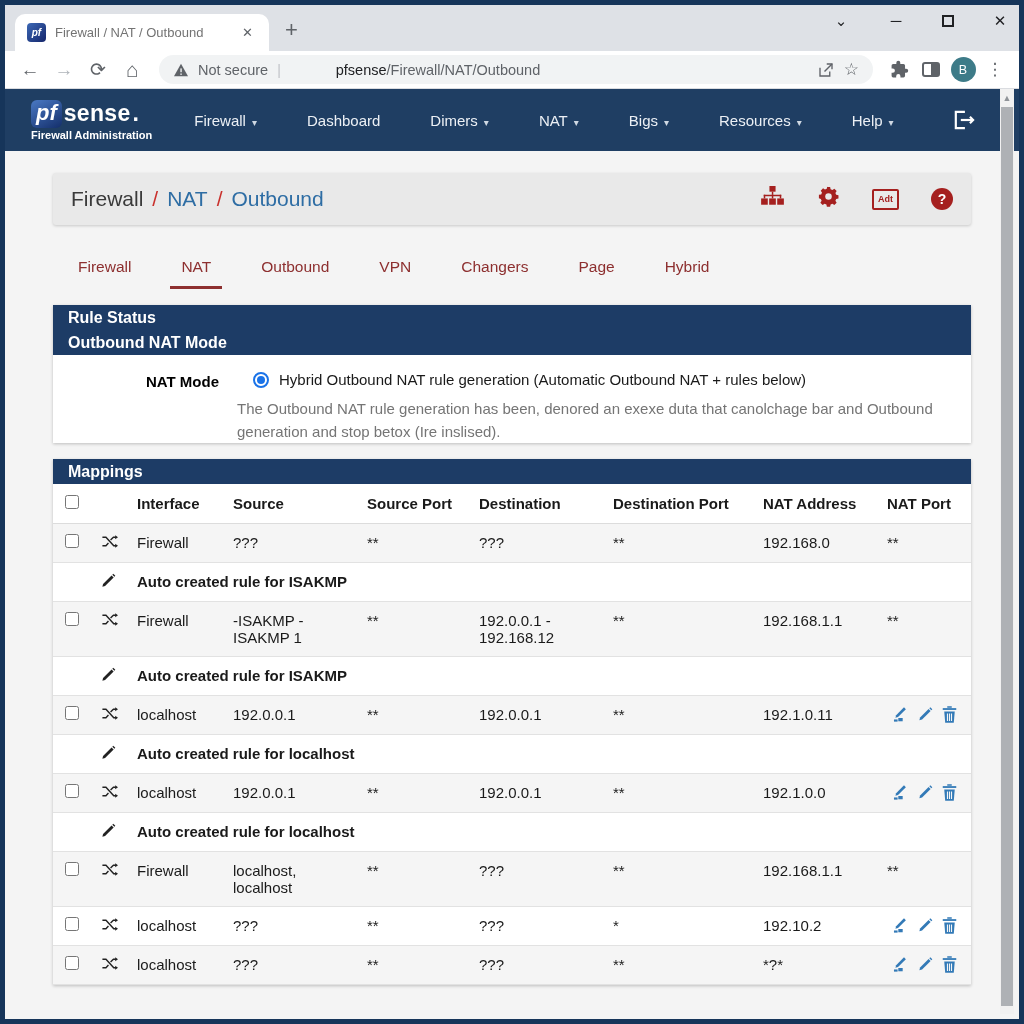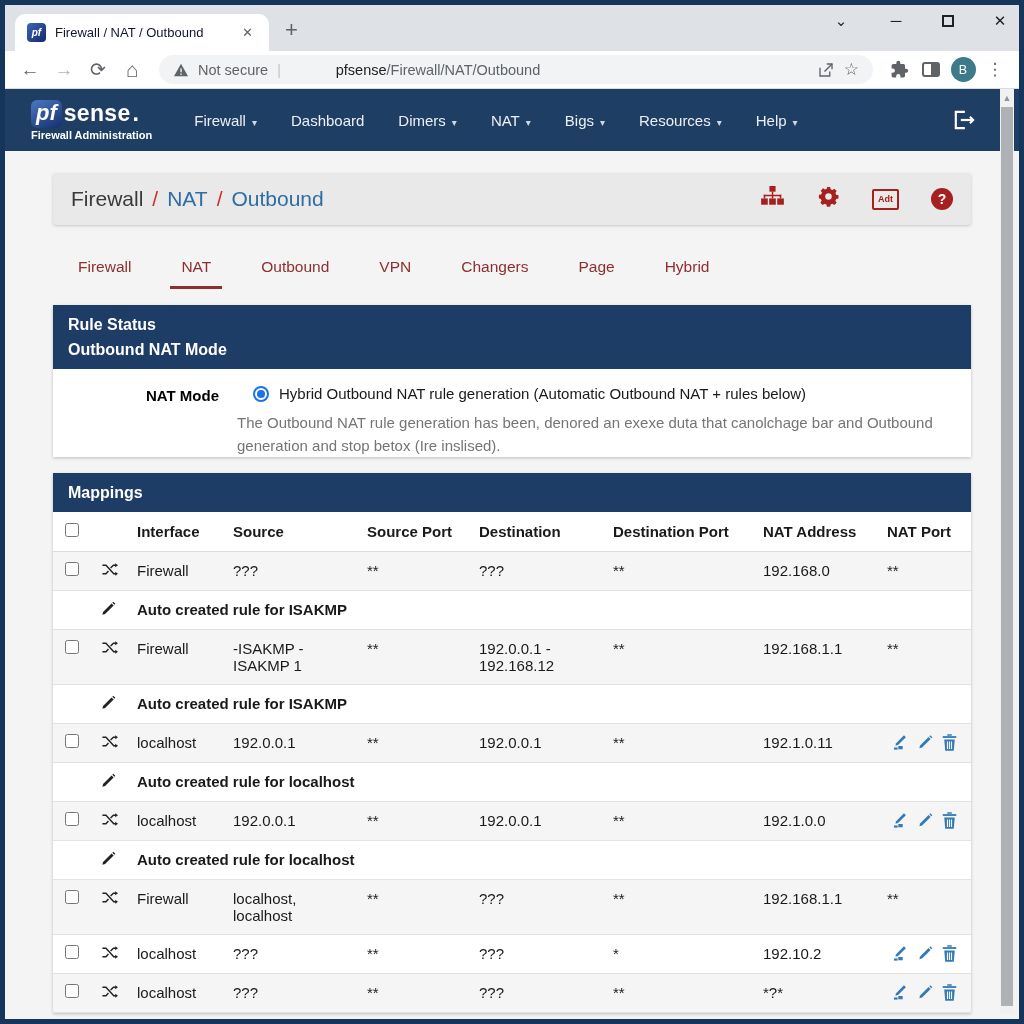--- a/index.html
+++ b/index.html
@@ -4,21 +4,21 @@
 <style>
   *{margin:0;padding:0;box-sizing:border-box;font-family:"Liberation Sans",sans-serif;}
   html,body{width:1024px;height:1024px;overflow:hidden;}
   body{background:#16355a;position:relative;}
   .window{position:absolute;inset:0;border:5px solid #16355a;display:flex;flex-direction:column;background:#fff;}
 
   
   .titlebar{height:46px;background:#dee1e6;display:flex;align-items:flex-end;position:relative;flex:0 0 auto;}
   .btab{margin-left:10px;width:254px;height:37px;background:#fff;border-radius:10px 10px 0 0;display:flex;align-items:center;padding:0 12px;gap:9px;}
   .favicon{width:19px;height:19px;background:linear-gradient(135deg,#3c68b5,#15266b);color:#fff;border-radius:4px;font-size:10px;font-style:italic;font-weight:bold;display:flex;align-items:center;justify-content:center;flex:0 0 auto;}
-  .btab-title{font-size:13px;color:#0f172a;flex:1;white-space:nowrap;overflow:hidden;}
+  .btab-title{font-size:13px;color:#737373;flex:1;white-space:nowrap;overflow:hidden;}
   .btab-close{color:#5f6368;font-size:13px;padding:2px 4px;}
   .newtab{font-size:22px;color:#5f6368;margin:0 0 10px 16px;line-height:1;}
   .win-controls{position:absolute;right:10px;top:8px;display:flex;align-items:center;gap:37px;color:#202124;}
   .win-btn{font-size:15px;line-height:1;text-align:center;width:18px;}
   .win-max{width:12px;height:12px;border:2px solid #202124;display:inline-block;}
 
   .toolbar{height:38px;background:#fff;border-bottom:1px solid #dadce0;display:flex;align-items:center;padding:0 10px;gap:4px;flex:0 0 auto;}
   .nav-btn{font-size:19px;color:#5f6368;width:30px;text-align:center;line-height:1;}
   .nav-btn.fwd{color:#aeb3b9;}
   .nav-btn.home{font-size:21px;}
@@ -36,41 +36,41 @@
   .dots{font-size:17px;color:#5f6368;letter-spacing:0;}
 
   
   .pf-navbar{height:62px;background:#1f3e63;display:flex;align-items:center;padding:0 44px 0 26px;color:#fff;flex:0 0 auto;}
   .logo{display:flex;flex-direction:column;margin-right:28px;}
   .logo-main{display:flex;align-items:center;gap:2px;}
   .logo-pf{background:linear-gradient(150deg,#4a79c4,#142f6b);border-radius:6px;padding:0 5px 2px;font-style:italic;font-size:22px;font-weight:bold;}
   .logo-sense{font-size:23px;font-weight:bold;letter-spacing:.3px;}
   .logo-dot{font-size:23px;font-weight:bold;}
   .logo-sub{font-size:11px;font-weight:bold;margin-top:1px;}
-  .nav-menu{display:flex;gap:6px;flex:1;align-items:flex-end;}
+  .nav-menu{display:flex;gap:22px;flex:1;align-items:flex-end;}
   .nav-item{padding:9px 14px;font-size:15px;color:#ecf0f5;cursor:default;}
   .caret{font-size:10px;margin-left:6px;color:#cfd8e3;}
   .logout{margin-left:auto;display:flex;align-items:center;}
 
   
   .content{flex:1;background:#f4f4f4;overflow:hidden;position:relative;}
   .crumb-bar{margin:22px 48px 0;background:#e9e9e9;border-radius:3px;height:52px;display:flex;align-items:center;padding:0 18px;font-size:21px;box-shadow:0 1px 3px rgba(0,0,0,.18);}
   .crumb-first{color:#3a3a3a;}
   .crumb-sep{color:#c9302c;margin:0 9px;}
   .crumb-link{color:#2e6da4;}
   .crumb-icons{margin-left:auto;display:flex;gap:32px;align-items:center;text-align:center;}
   .badge-ic{border:2px solid #a5201f;color:#a5201f;font-size:9px;font-weight:bold;padding:4px 4px;line-height:1;border-radius:2px;}
   .help-badge{width:22px;height:22px;border-radius:50%;background:#a5201f;color:#fff;font-weight:bold;font-size:14px;display:flex;align-items:center;justify-content:center;}
 
   .tabs{margin:24px 48px 0;display:flex;}
   .tab-item{padding:9px 25px 13px;font-size:15.5px;color:#8d2f2f;position:relative;}
   .tab-item.active::after{content:"";position:absolute;left:14px;right:14px;bottom:0;height:3px;background:#8d2f2f;}
 
   .panel{margin:16px 48px 0;background:#fff;box-shadow:0 1px 3px rgba(0,0,0,.22);}
-  .panel-head{background:#1d3c66;color:#fff;font-weight:bold;font-size:16px;padding:7px 15px;line-height:25px;}
+  .panel-head{background:#1d3c66;color:#fff;font-weight:bold;font-size:16px;padding:0 15px;line-height:25px;}
 
   .form-row{display:flex;padding:16px 16px 0;}
   .form-label{width:150px;text-align:right;font-weight:bold;font-size:15px;padding-top:2px;flex:0 0 auto;}
   .options{margin-left:34px;}
   .radio-row{display:flex;align-items:center;gap:10px;margin-bottom:8px;font-size:15px;color:#1a1a1a;}
   .radio{width:16px;height:16px;border:2px solid #9aa0a6;border-radius:50%;position:relative;flex:0 0 auto;background:#fff;}
   .radio.sel{border-color:#1a73e8;}
   .radio.sel::after{content:"";position:absolute;inset:2px;background:#1a73e8;border-radius:50%;}
   .help-text{margin:2px 16px 16px 184px;color:#757575;font-size:15px;line-height:1.5;max-width:730px;}
 

